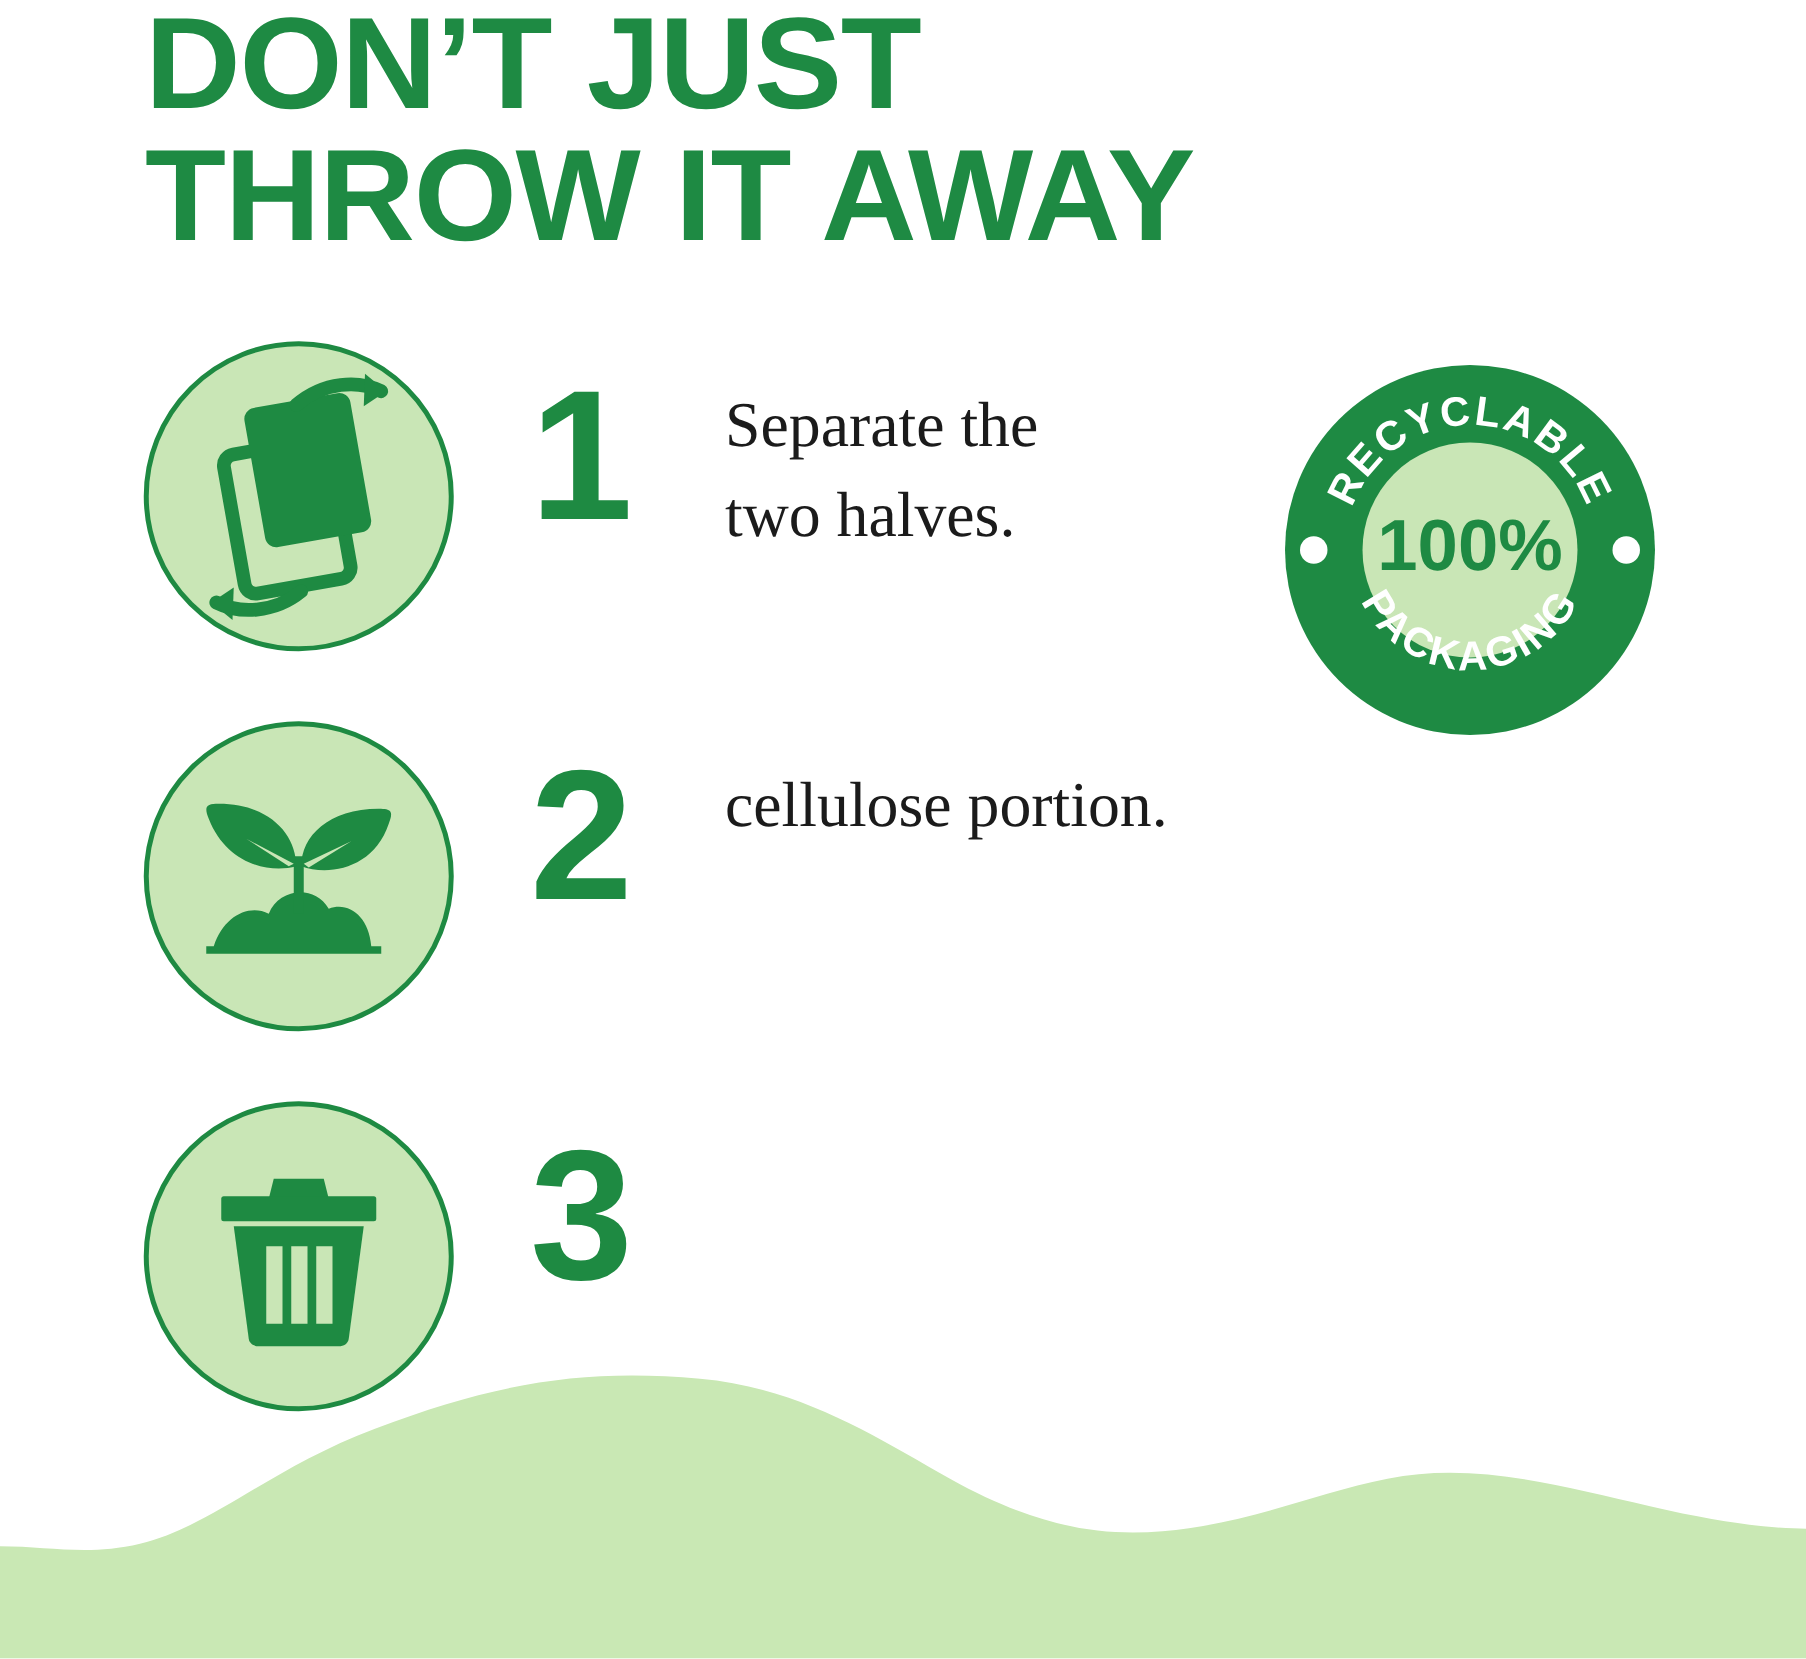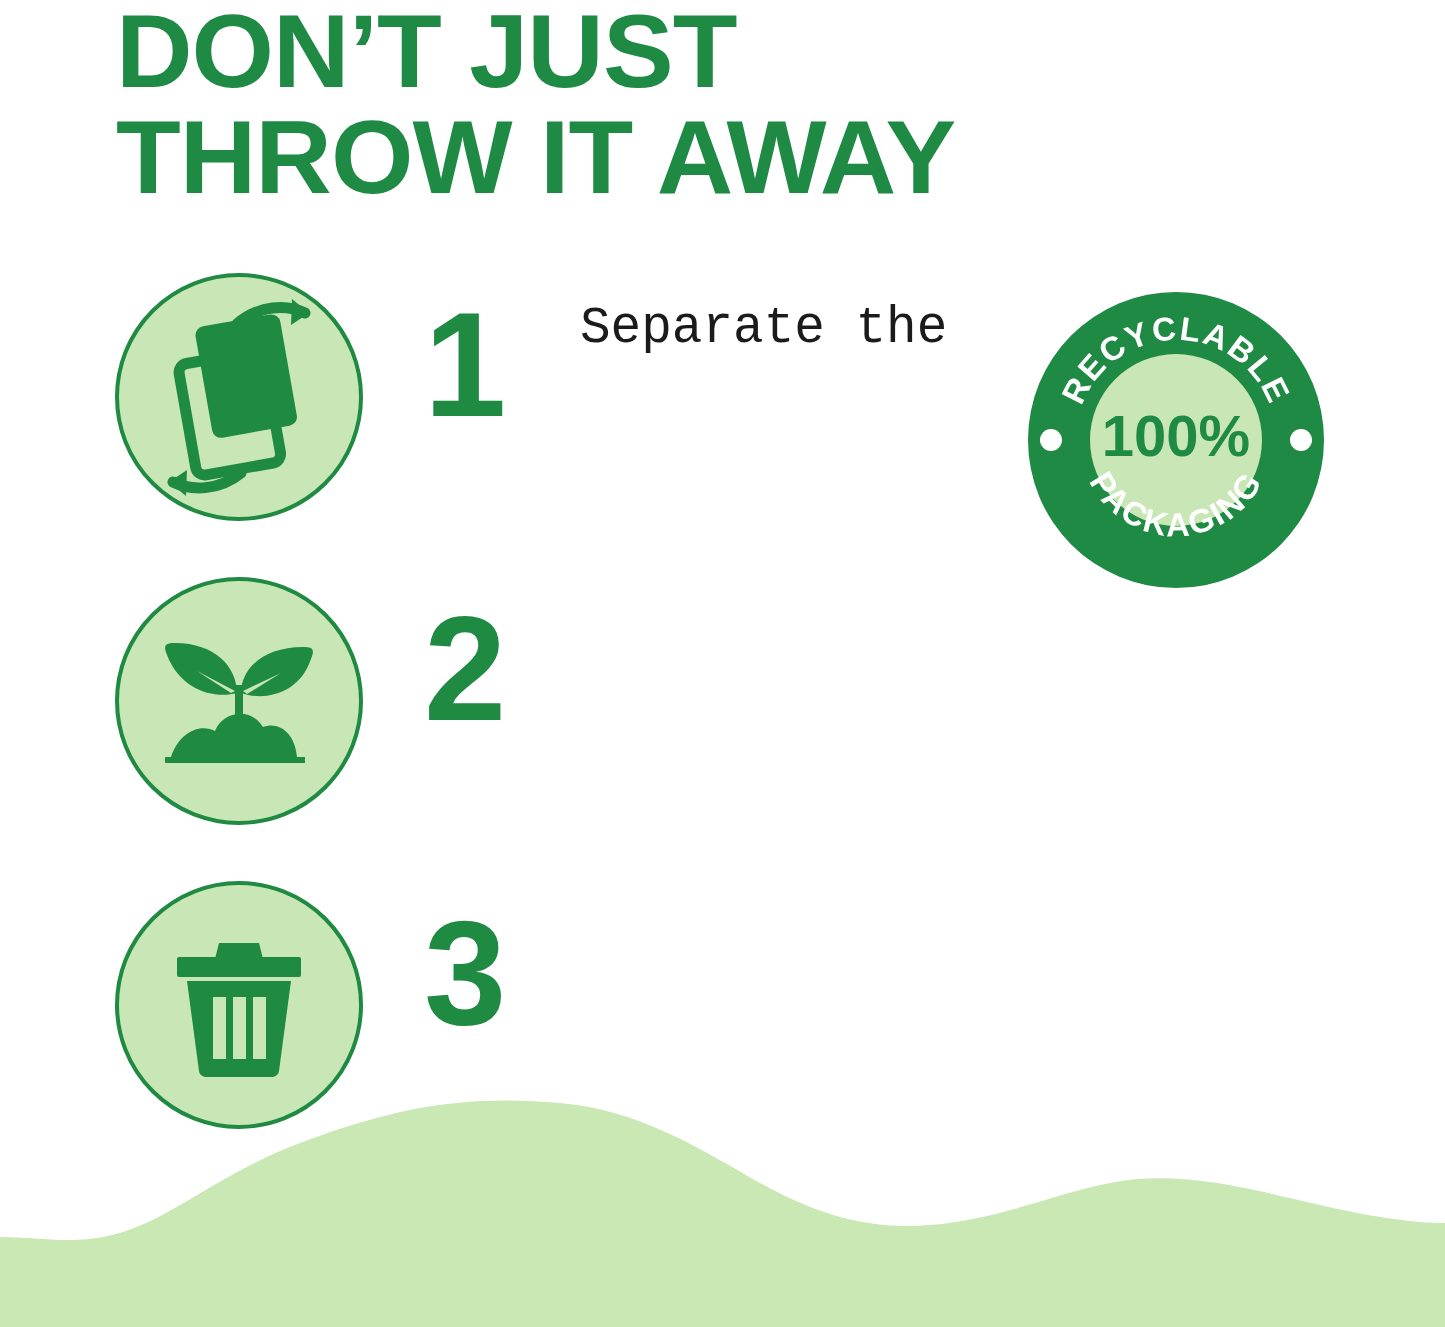--- a/index.html
+++ b/index.html
@@ -86,23 +86,23 @@
     font-family: "Liberation Sans", sans-serif;
     font-weight: bold;
     font-size: 148px;
     line-height: 148px;
     color: #1e8a42;
     text-align: left;
   }
   .step-text {
     position: absolute;
     left: 580px;
-    top: 20px;
+    top: 32px;
     width: 760px;
-    font-family: Liberation Mono, monospace;
+    font-family: Liberation Serif, serif;
     font-weight: 300;
     font-size: 51px;
     line-height: 72px;
     color: #1b1b1b;
     letter-spacing: 0px;
   }
   .step-text .line2 { display: block; }
 
   
   #recyclable-badge {
@@ -153,20 +153,21 @@
           <path d="M118 47 C140 28 168 27 186 36" fill="none" stroke="#1e8a42" stroke-width="11" stroke-linecap="round"></path>
           <path d="M173 22 L190 36 L172 48 Z" fill="#1e8a42"></path>
 
           <path d="M122 196 C100 214 72 214 54 205" fill="none" stroke="#1e8a42" stroke-width="11" stroke-linecap="round"></path>
           <path d="M67 219 L50 205 L68 193 Z" fill="#1e8a42"></path>
         </svg>
       </div>
       <div class="step-number">1</div>
       <div class="step-text">
         <span>Separate the</span>
+        <span class="line2">two halves.</span>
       </div>
     </div>
 
     <div class="step-row">
       <div class="step-icon-circle">
         <svg viewBox="0 0 240 240" xmlns="http://www.w3.org/2000/svg">
 
           <path d="M52 176 C60 152 80 142 96 150 C104 130 132 126 144 146
                    C160 140 176 152 178 176 L186 176 L186 182 L46 182 L46 176 Z" fill="#1e8a42"></path>
 
@@ -176,20 +177,21 @@
                    C96 62 118 86 118 112 Z" fill="#1e8a42"></path>
           <path d="M116 110 L78 90 L112 112 Z" fill="#c9e6b6"></path>
 
           <path d="M122 112 C144 120 180 114 192 78 C196 68 194 66 184 66
                    C144 66 122 88 122 112 Z" fill="#1e8a42"></path>
           <path d="M124 110 L162 92 L128 113 Z" fill="#c9e6b6"></path>
         </svg>
       </div>
       <div class="step-number">2</div>
       <div class="step-text">
+        <span class="line2">cellulose portion.</span>
       </div>
     </div>
 
     <div class="step-row">
       <div class="step-icon-circle">
         <svg viewBox="0 0 240 240" xmlns="http://www.w3.org/2000/svg">
 
           <path d="M100 58 L140 58 L144 74 L96 74 Z" fill="#1e8a42"></path>
 
           <rect x="58" y="72" width="124" height="20" rx="2" fill="#1e8a42"></rect>

